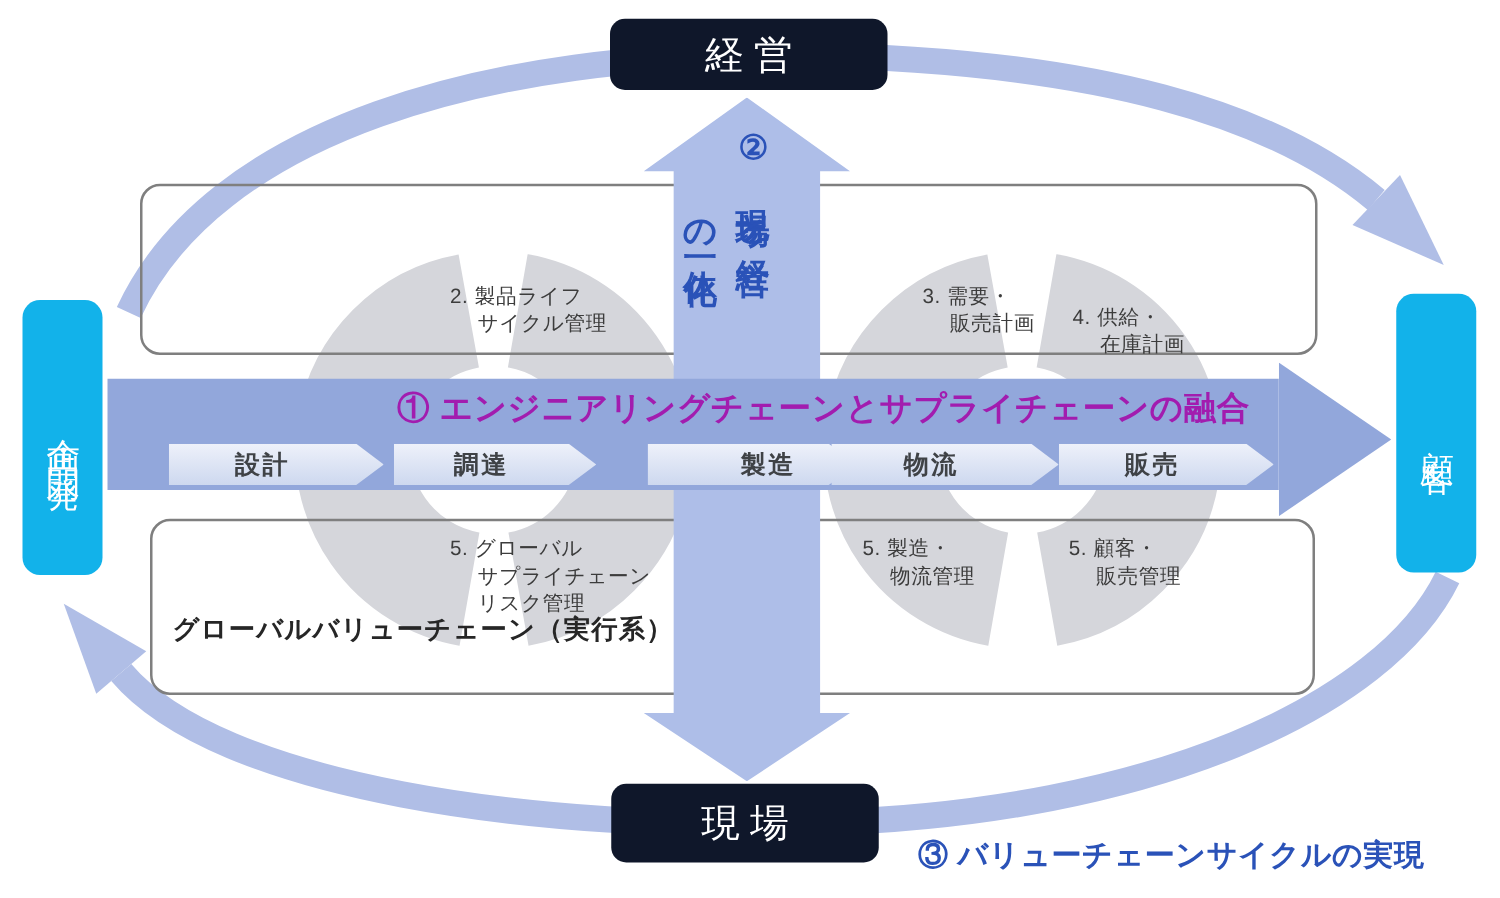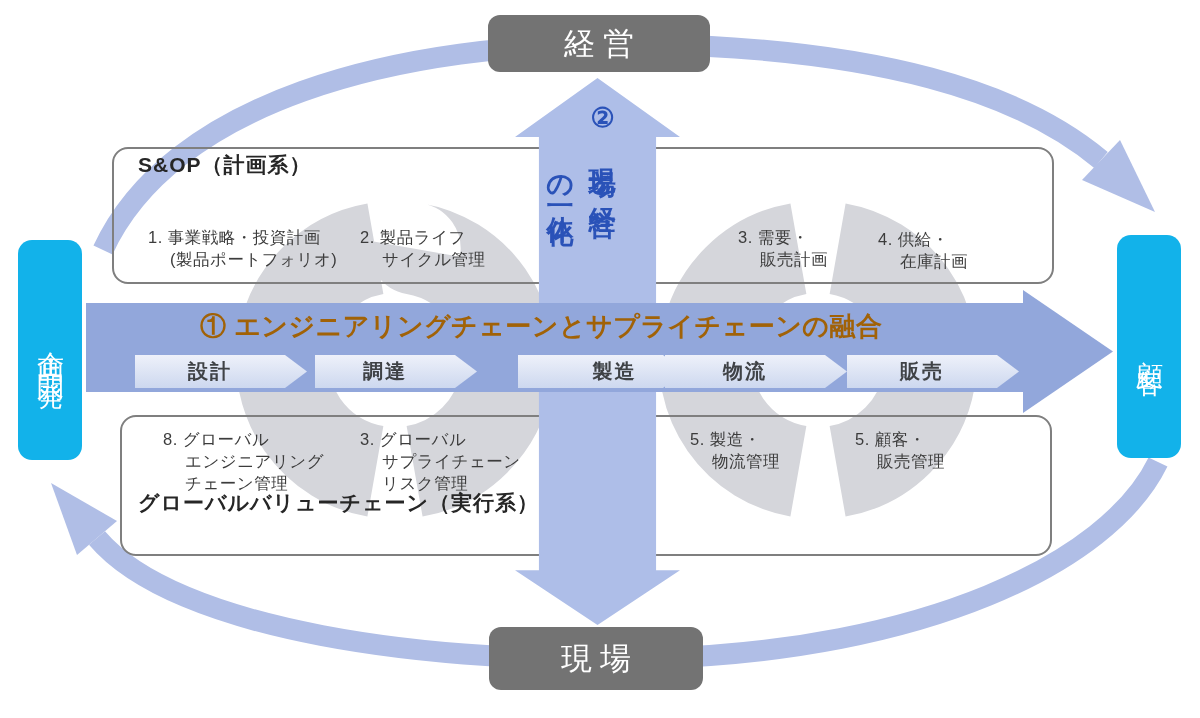--- a/index.html
+++ b/index.html
@@ -25,40 +25,40 @@
   .v-arrow{
     left:515px;top:78px;width:165px;height:547px;background:#aebee8;z-index:4;
     clip-path:polygon(50% 0%,100% 10.8%,85.5% 10.8%,85.5% 90%,100% 90%,50% 100%,0% 90%,14.5% 90%,14.5% 10.8%,0% 10.8%);
   }
   .h-band{left:86px;top:303px;width:937px;height:89px;background:#92a7db;z-index:5;}
   .h-head{
     left:1023px;top:290px;width:90px;height:123px;background:#92a7db;z-index:5;
     clip-path:polygon(0 0,100% 50%,0 100%);
   }
   .band-title{
-    left:200px;top:309px;width:800px;text-align:left;z-index:6;
-    font-size:26px;font-weight:bold;color:#a16207;white-space:nowrap;letter-spacing:0.5px;
+    left:200px;top:309px;width:800px;text-align:right;z-index:6;
+    font-size:26px;font-weight:bold;color:#a21caf;white-space:nowrap;letter-spacing:0.5px;
   }
   .chev{
     top:355px;height:33px;z-index:6;background:linear-gradient(180deg,#eef1fa,#cdd8ef);
     clip-path:polygon(0 0,calc(100% - 22px) 0,100% 50%,calc(100% - 22px) 100%,0 100%);
     display:flex;align-items:center;justify-content:center;
     padding-right:22px;box-sizing:border-box;
     font-size:20px;color:#3f4246;letter-spacing:2px;font-weight:bold;
   }
   
   .v-label{
     left:542px;top:102px;height:215px;z-index:6;writing-mode:vertical-rl;
     font-size:27px;font-weight:bold;color:#2a52b8;letter-spacing:3px;line-height:1.3;
   }
   .v-label .col{display:block;}
   .v-label .col2{margin-top:56px;margin-right:7px;}
   
   .node{z-index:7;display:flex;align-items:center;justify-content:center;color:#fff;}
-  .node-h{background:#737373;border-radius:12px;font-size:31px;letter-spacing:8px;padding-left:8px;box-sizing:border-box;}
+  .node-h{background:#0f172a;border-radius:12px;font-size:31px;letter-spacing:8px;padding-left:8px;box-sizing:border-box;}
   .node-v{background:#12b2ea;border-radius:14px;}
   .node-v .vtxt{writing-mode:vertical-rl;font-size:27px;letter-spacing:8px;line-height:1;}
   .cycle-label{
     left:712px;top:668px;width:450px;text-align:center;z-index:6;
     font-size:24px;font-weight:bold;color:#2a52b8;white-space:nowrap;letter-spacing:0.5px;
   }
 </style>
 </head>
 <body>
 
@@ -67,38 +67,32 @@
   <svg id="bg-svg" class="abs" width="1200" height="718" viewBox="0 0 1200 718">
     <circle cx="395" cy="360" r="113" fill="none" stroke="#d5d6db" stroke-width="92" pathLength="360" stroke-dasharray="160 20 160 20" transform="rotate(-80 395 360)"></circle>
     <circle cx="818" cy="360" r="113" fill="none" stroke="#d5d6db" stroke-width="92" pathLength="360" stroke-dasharray="160 20 160 20" transform="rotate(-80 818 360)"></circle>
     <path d="M 103 250 C 170 105, 390 40, 640 44 C 880 48, 1020 92, 1101 160" fill="none" stroke="#b0bee6" stroke-width="21"></path>
     <polygon points="1082,180 1120,140 1155,212" fill="#b0bee6"></polygon>
     <path d="M 1158 462 C 1108 565, 920 650, 660 658 C 430 666, 175 630, 97 538" fill="none" stroke="#b0bee6" stroke-width="21"></path>
     <polygon points="117,521 77,555 51,483" fill="#b0bee6"></polygon>
   </svg>
 
   <div class="abs frame" style="left:112px;top:147px;width:938px;height:133px;"></div>
-  <div class="abs frame-title" style="left:138px;top:151px;">S&amp;OP（計画系）</div>
 
-  <div class="abs item" style="left:148px;top:227px;width:210px;">1. 事業戦略・投資計画
-(製品ポートフォリオ)</div>
   <div class="abs item" style="left:360px;top:227px;width:160px;">2. 製品ライフ
 サイクル管理</div>
   <div class="abs item" style="left:690px;top:227px;width:140px;margin-left:48px;">3. 需要・
 販売計画</div>
-  <div class="abs item" style="left:858px;top:229px;width:140px;margin-left:20px;">4. 供給・
+  <div class="abs item" style="left:858px;top:244px;width:140px;">4. 供給・
 在庫計画</div>
 
   <div class="abs frame" style="left:120px;top:415px;width:928px;height:137px;"></div>
   <div class="abs frame-title" style="left:138px;top:489px;">グローバルバリューチェーン（実行系）</div>
 
-  <div class="abs item" style="left:163px;top:429px;width:180px;">8. グローバル
-エンジニアリング
-チェーン管理</div>
-  <div class="abs item" style="left:360px;top:429px;width:180px;">3. グローバル
+  <div class="abs item" style="left:360px;top:429px;width:180px;">5. グローバル
 サプライチェーン
 リスク管理</div>
   <div class="abs item" style="left:690px;top:429px;width:140px;">5. 製造・
 物流管理</div>
   <div class="abs item" style="left:855px;top:429px;width:140px;">5. 顧客・
 販売管理</div>
 
   <div class="abs v-arrow"></div>
   <div class="abs v-label">
     <span class="col col1">② 現場と経営</span>
@@ -117,14 +111,15 @@
 
   <div class="abs node node-h" style="left:488px;top:15px;width:222px;height:57px;">経営</div>
   <div class="abs node node-h" style="left:489px;top:627px;width:214px;height:63px;">現場</div>
   <div class="abs node node-v" style="left:18px;top:240px;width:64px;height:220px;">
     <span class="vtxt">企画・開発</span>
   </div>
   <div class="abs node node-v" style="left:1117px;top:235px;width:64px;height:223px;">
     <span class="vtxt">顧客</span>
   </div>
 
+  <div class="abs cycle-label">③ バリューチェーンサイクルの実現</div>
 
 </div>
 
 </body></html>

